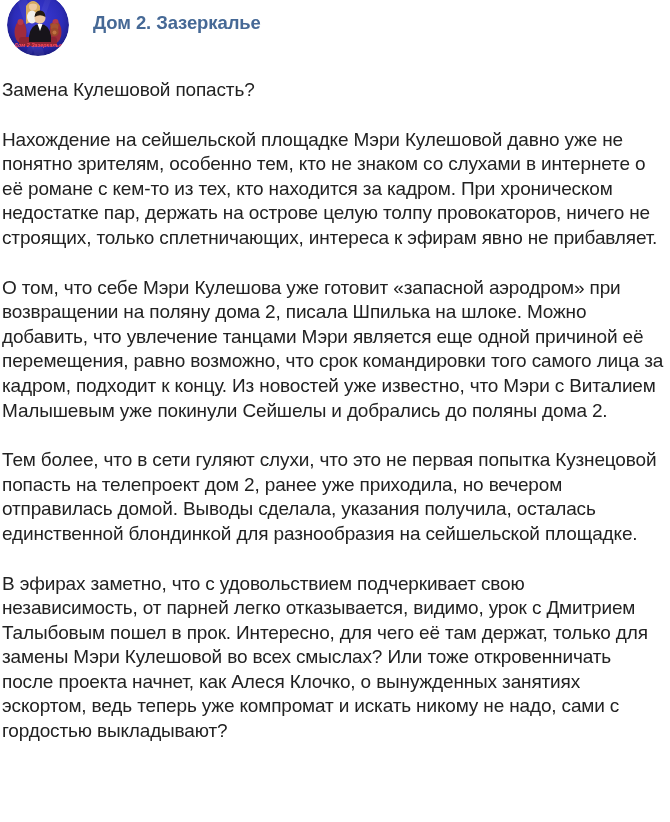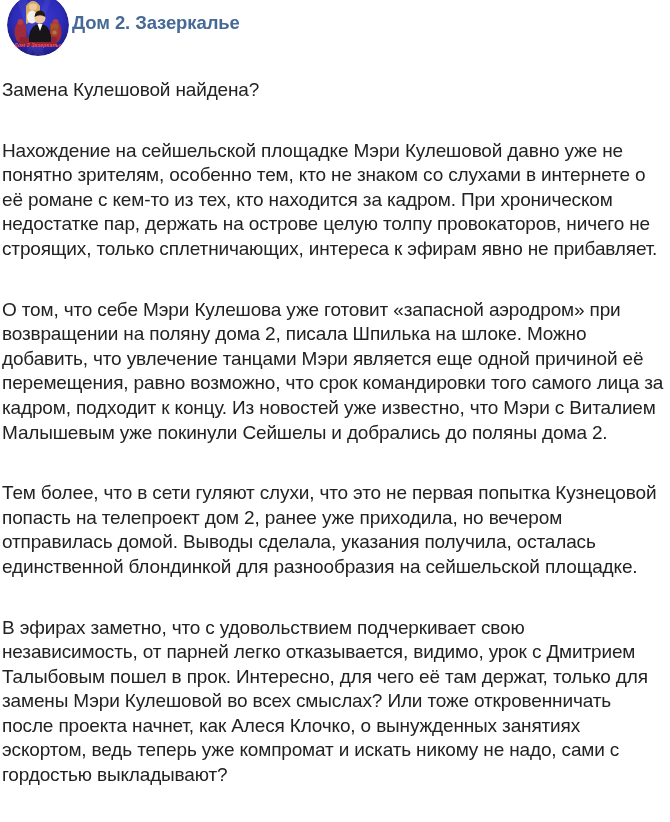--- a/index.html
+++ b/index.html
@@ -25,21 +25,21 @@
     top: -6px;
     width: 62px;
     height: 62px;
     border-radius: 50%;
     overflow: hidden;
     cursor: pointer;
   }
   .avatar-wrap svg { display: block; }
   .community-name {
     position: absolute;
-    left: 72px;
+    left: 93px;
     top: 12px;
     font-size: 18.5px;
     font-weight: bold;
     color: #466996;
     letter-spacing: -0.1px;
     cursor: pointer;
     text-decoration: none;
   }
   .post-text {
     padding: 0 6px 0 2px;
@@ -48,21 +48,21 @@
     letter-spacing: -0.15px;
     color: #222222;
   }
   .post-text h4 {
     margin: 22px 0 0 0;
     font-size: 19px;
     font-weight: normal;
     line-height: 24.6px;
   }
   .post-text p {
-    margin: 36px 0 0 0;
+    margin: 25px 0 0 0;
   }
 </style>
 </head>
 <body>
 
 <div class="post-header">
   <div class="avatar-wrap">
     <svg width="62" height="62" viewBox="0 0 62 62">
       <defs>
         <radialGradient id="avbg" cx="50%" cy="42%" r="65%">
@@ -104,18 +104,18 @@
         <circle cx="47.5" cy="38" r="4.2" fill="#9c4a2a"></circle>
         <circle cx="47.5" cy="38.5" r="2" fill="#c07242"></circle>
       </g>
       <text x="31" y="52.5" font-size="5.4" font-style="italic" font-weight="bold" fill="#ff4d5e" text-anchor="middle">Дом 2 Зазеркалье</text>
     </svg>
   </div>
   <a class="community-name">Дом 2. Зазеркалье</a>
 </div>
 
 <div class="post-text">
-  <h4>Замена Кулешовой найдена?</h4>
+  <h4>Замена Кулешовой попасть?</h4>
   <p>Нахождение на сейшельской площадке Мэри Кулешовой давно уже не понятно зрителям, особенно тем, кто не знаком со слухами в интернете о её романе с кем-то из тех, кто находится за кадром. При хроническом недостатке пар, держать на острове целую толпу провокаторов, ничего не строящих, только сплетничающих, интереса к эфирам явно не прибавляет.</p>
   <p>О том, что себе Мэри Кулешова уже готовит «запасной аэродром» при возвращении на поляну дома 2, писала Шпилька на шлоке. Можно добавить, что увлечение танцами Мэри является еще одной причиной её перемещения, равно возможно, что срок командировки того самого лица за кадром, подходит к концу. Из новостей уже известно, что Мэри с Виталием Малышевым уже покинули Сейшелы и добрались до поляны дома 2.</p>
   <p>Тем более, что в сети гуляют слухи, что это не первая попытка Кузнецовой попасть на телепроект дом 2, ранее уже приходила, но вечером отправилась домой. Выводы сделала, указания получила, осталась единственной блондинкой для разнообразия на сейшельской площадке.</p>
   <p>В эфирах заметно, что с удовольствием подчеркивает свою независимость, от парней легко отказывается, видимо, урок с Дмитрием  Талыбовым пошел в прок. Интересно, для чего её там держат, только для замены Мэри Кулешовой во всех смыслах? Или тоже откровенничать после проекта начнет, как Алеся Клочко, о вынужденных занятиях эскортом, ведь теперь уже компромат и искать никому не надо, сами с гордостью выкладывают?</p>
 </div>
 
 </body></html>

